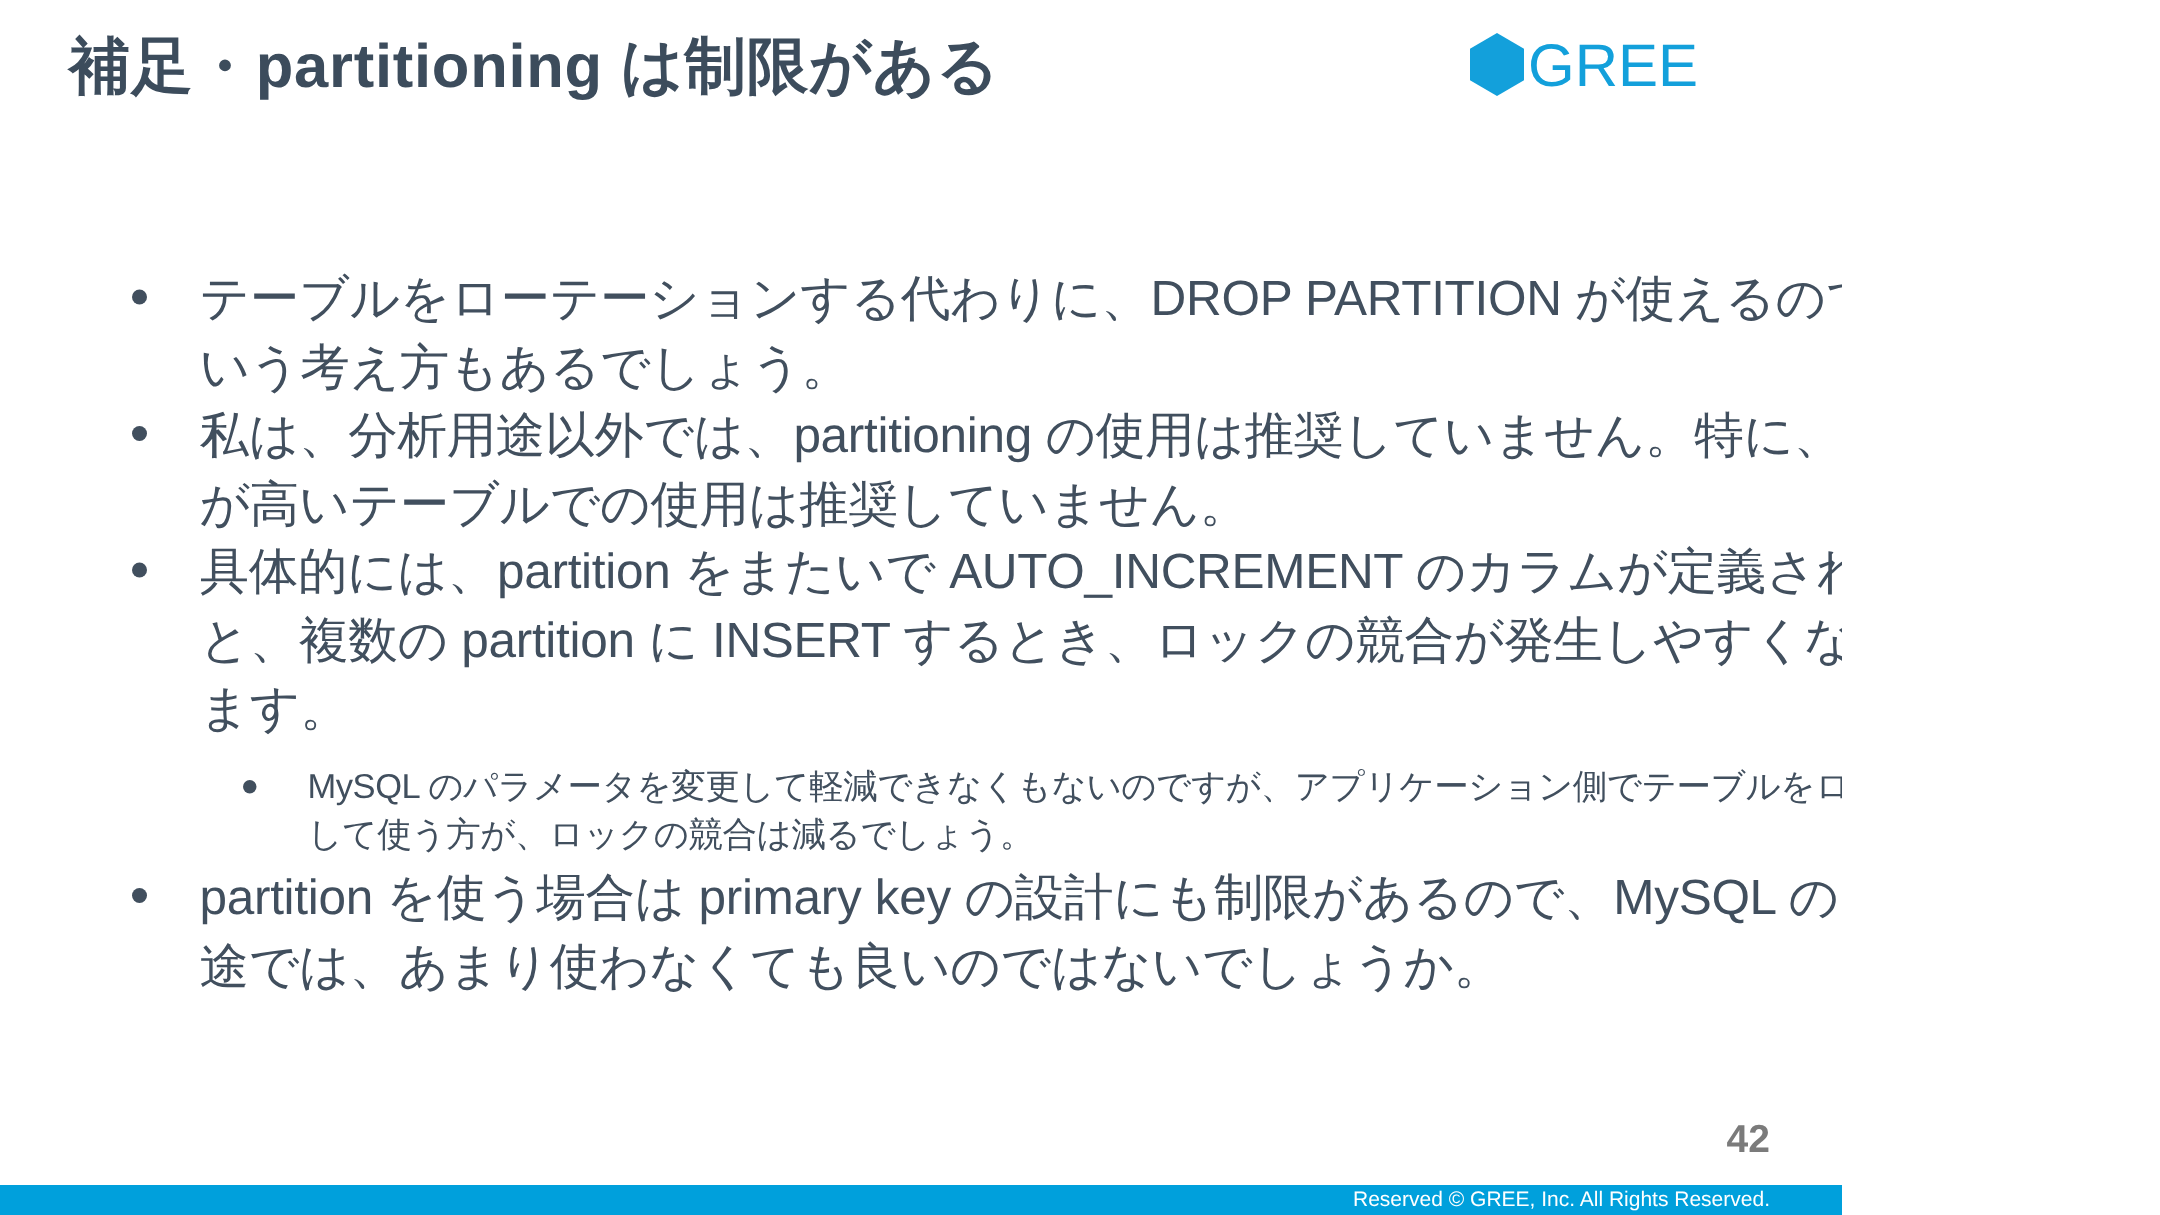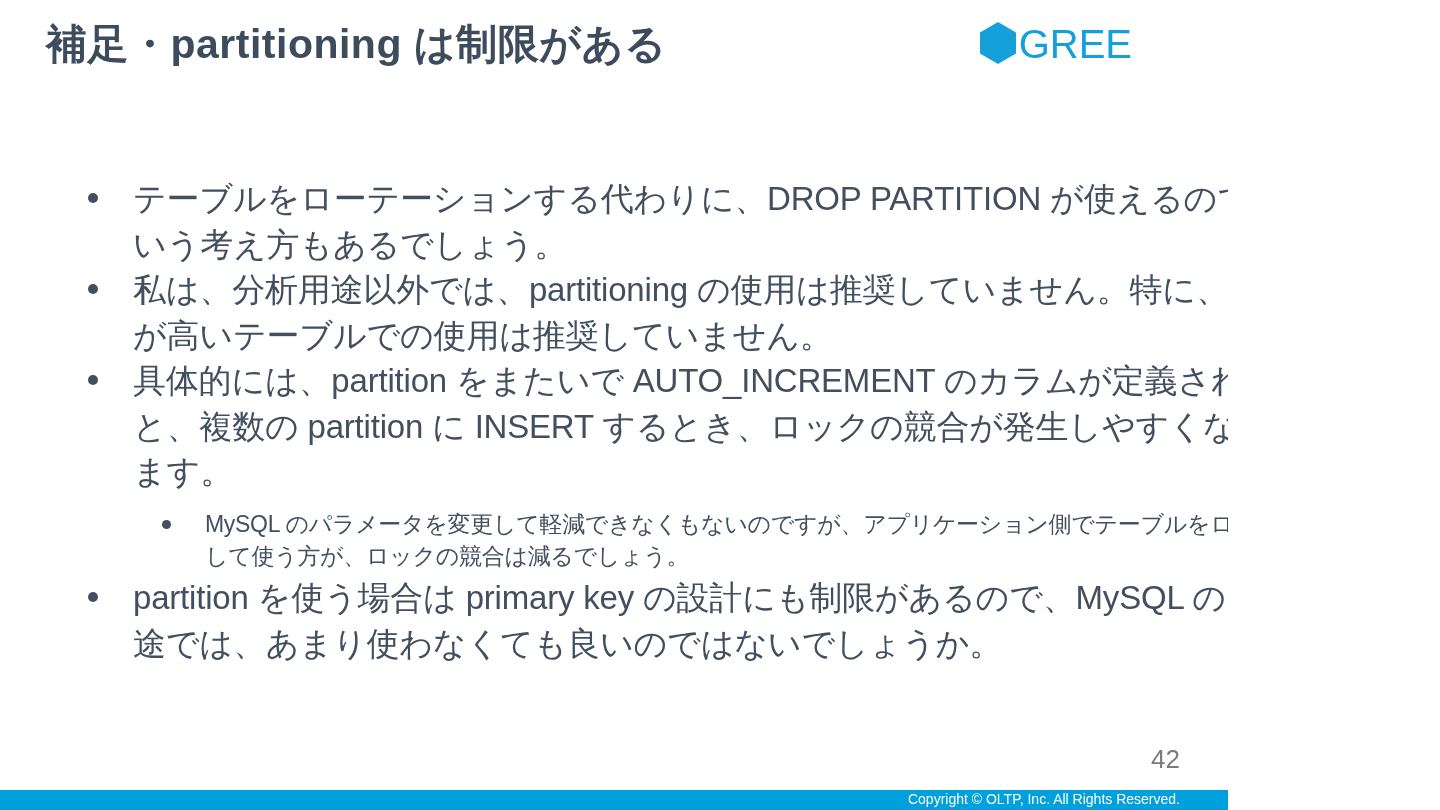--- a/index.html
+++ b/index.html
@@ -109,20 +109,21 @@
   }
 
   
   .page-number {
     position: absolute;
     right: 48px;
     top: 746px;
     font-size: 26px;
     color: #7b7b7b;
     line-height: 1;
+    font-weight: bold;
   }
 
   .footer-bar {
     position: absolute;
     left: 0;
     right: 0;
     bottom: 0;
     height: 20px;
     background: #00A0DC;
   }
@@ -178,16 +179,16 @@
         <span class="dot"></span>
         <span>partition を使う場合は primary key の設計にも制限があるので、MySQL の GREE 用途では、あまり使わなくても良いのではないでしょうか。</span>
       </li>
 
     </ul>
   </div>
 
   <div class="page-number">42</div>
 
   <div class="footer-bar">
-    <div class="copyright">Copyright © OLTP, Inc. All Rights Reserved.</div>
+    <div class="copyright">Reserved © GREE, Inc. All Rights Reserved.</div>
   </div>
 
 </div>
 
 </body></html>

